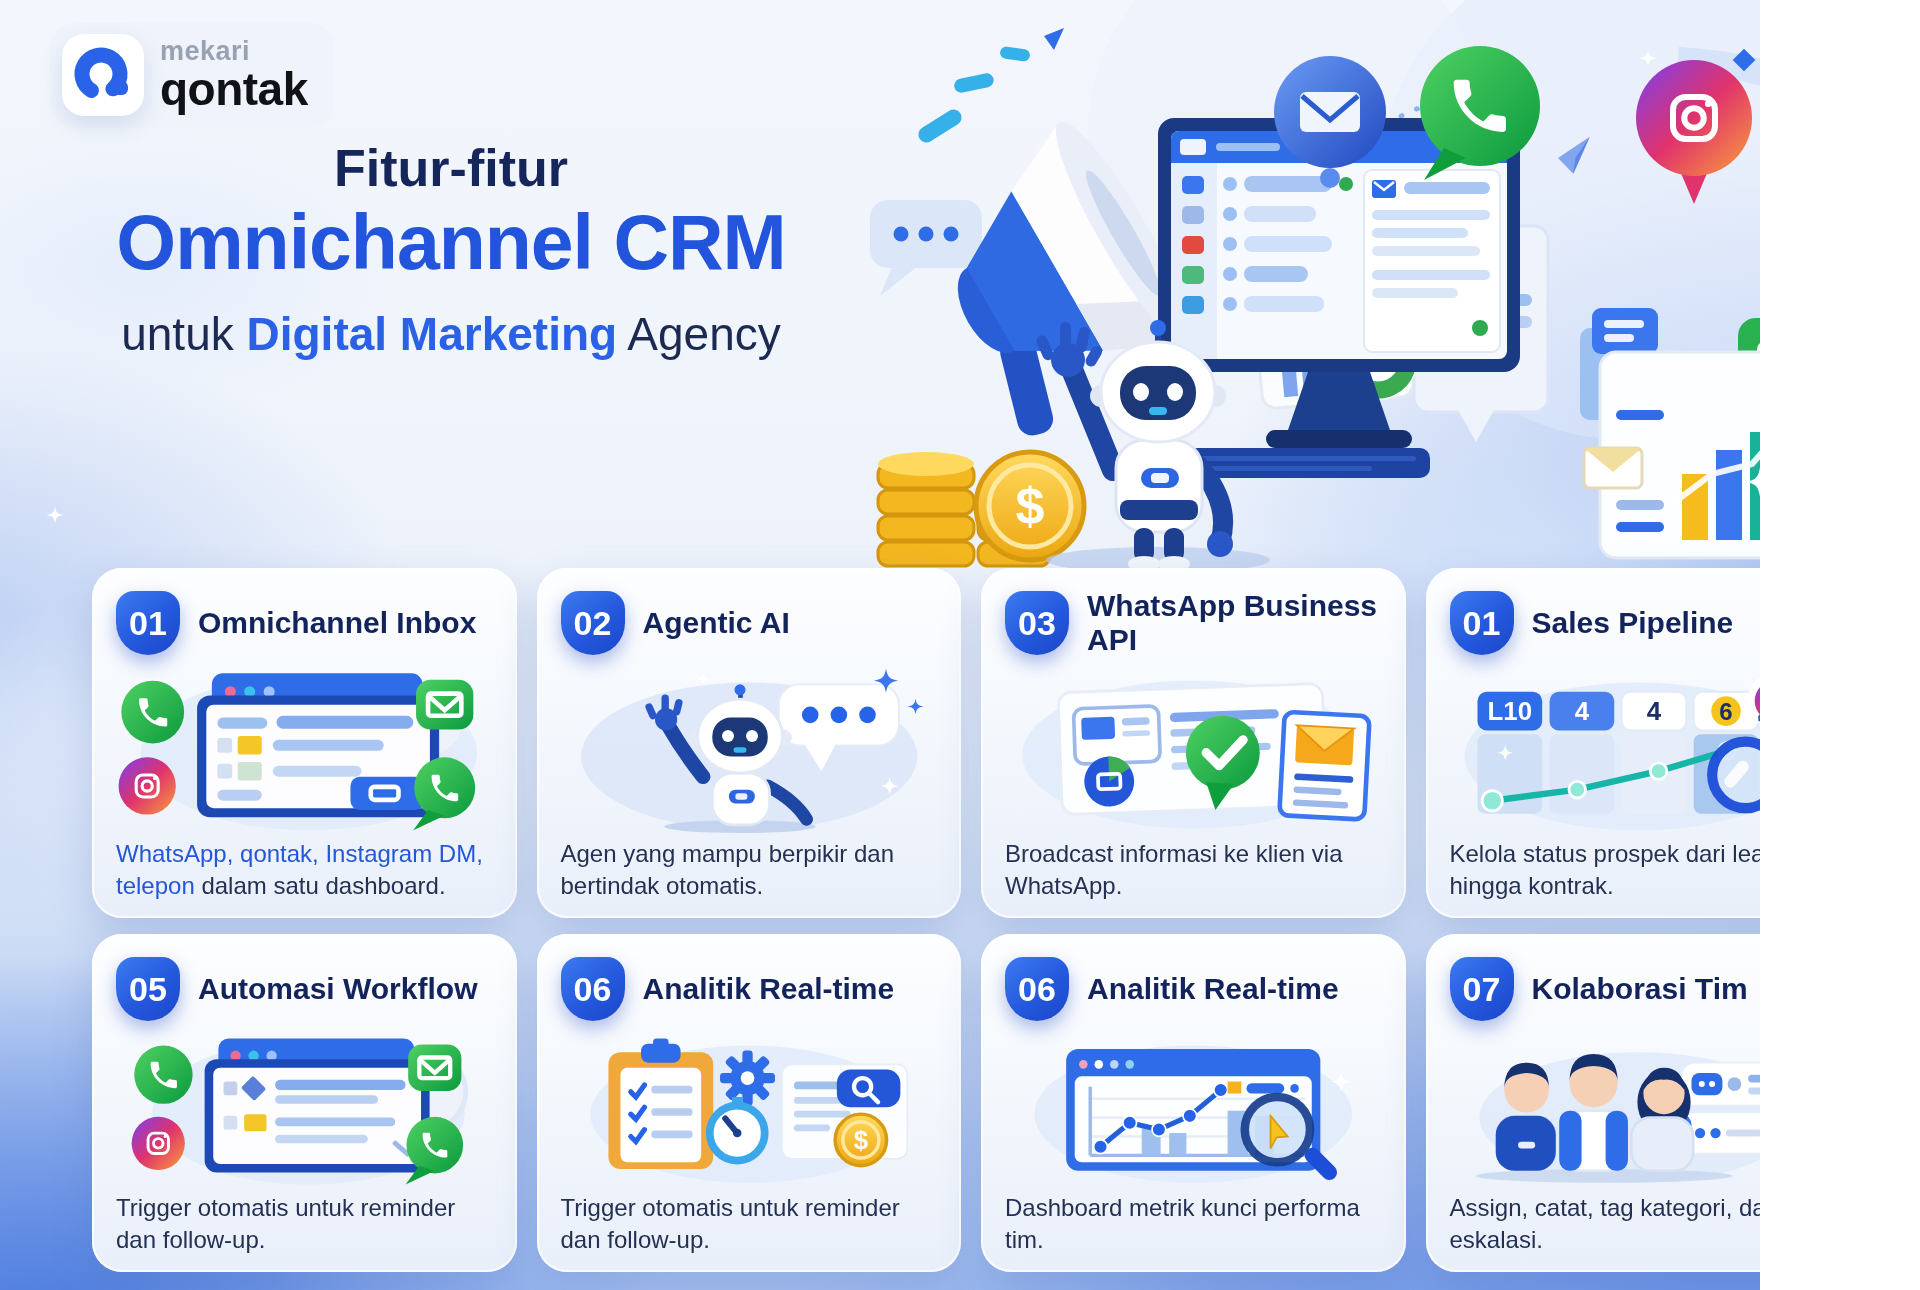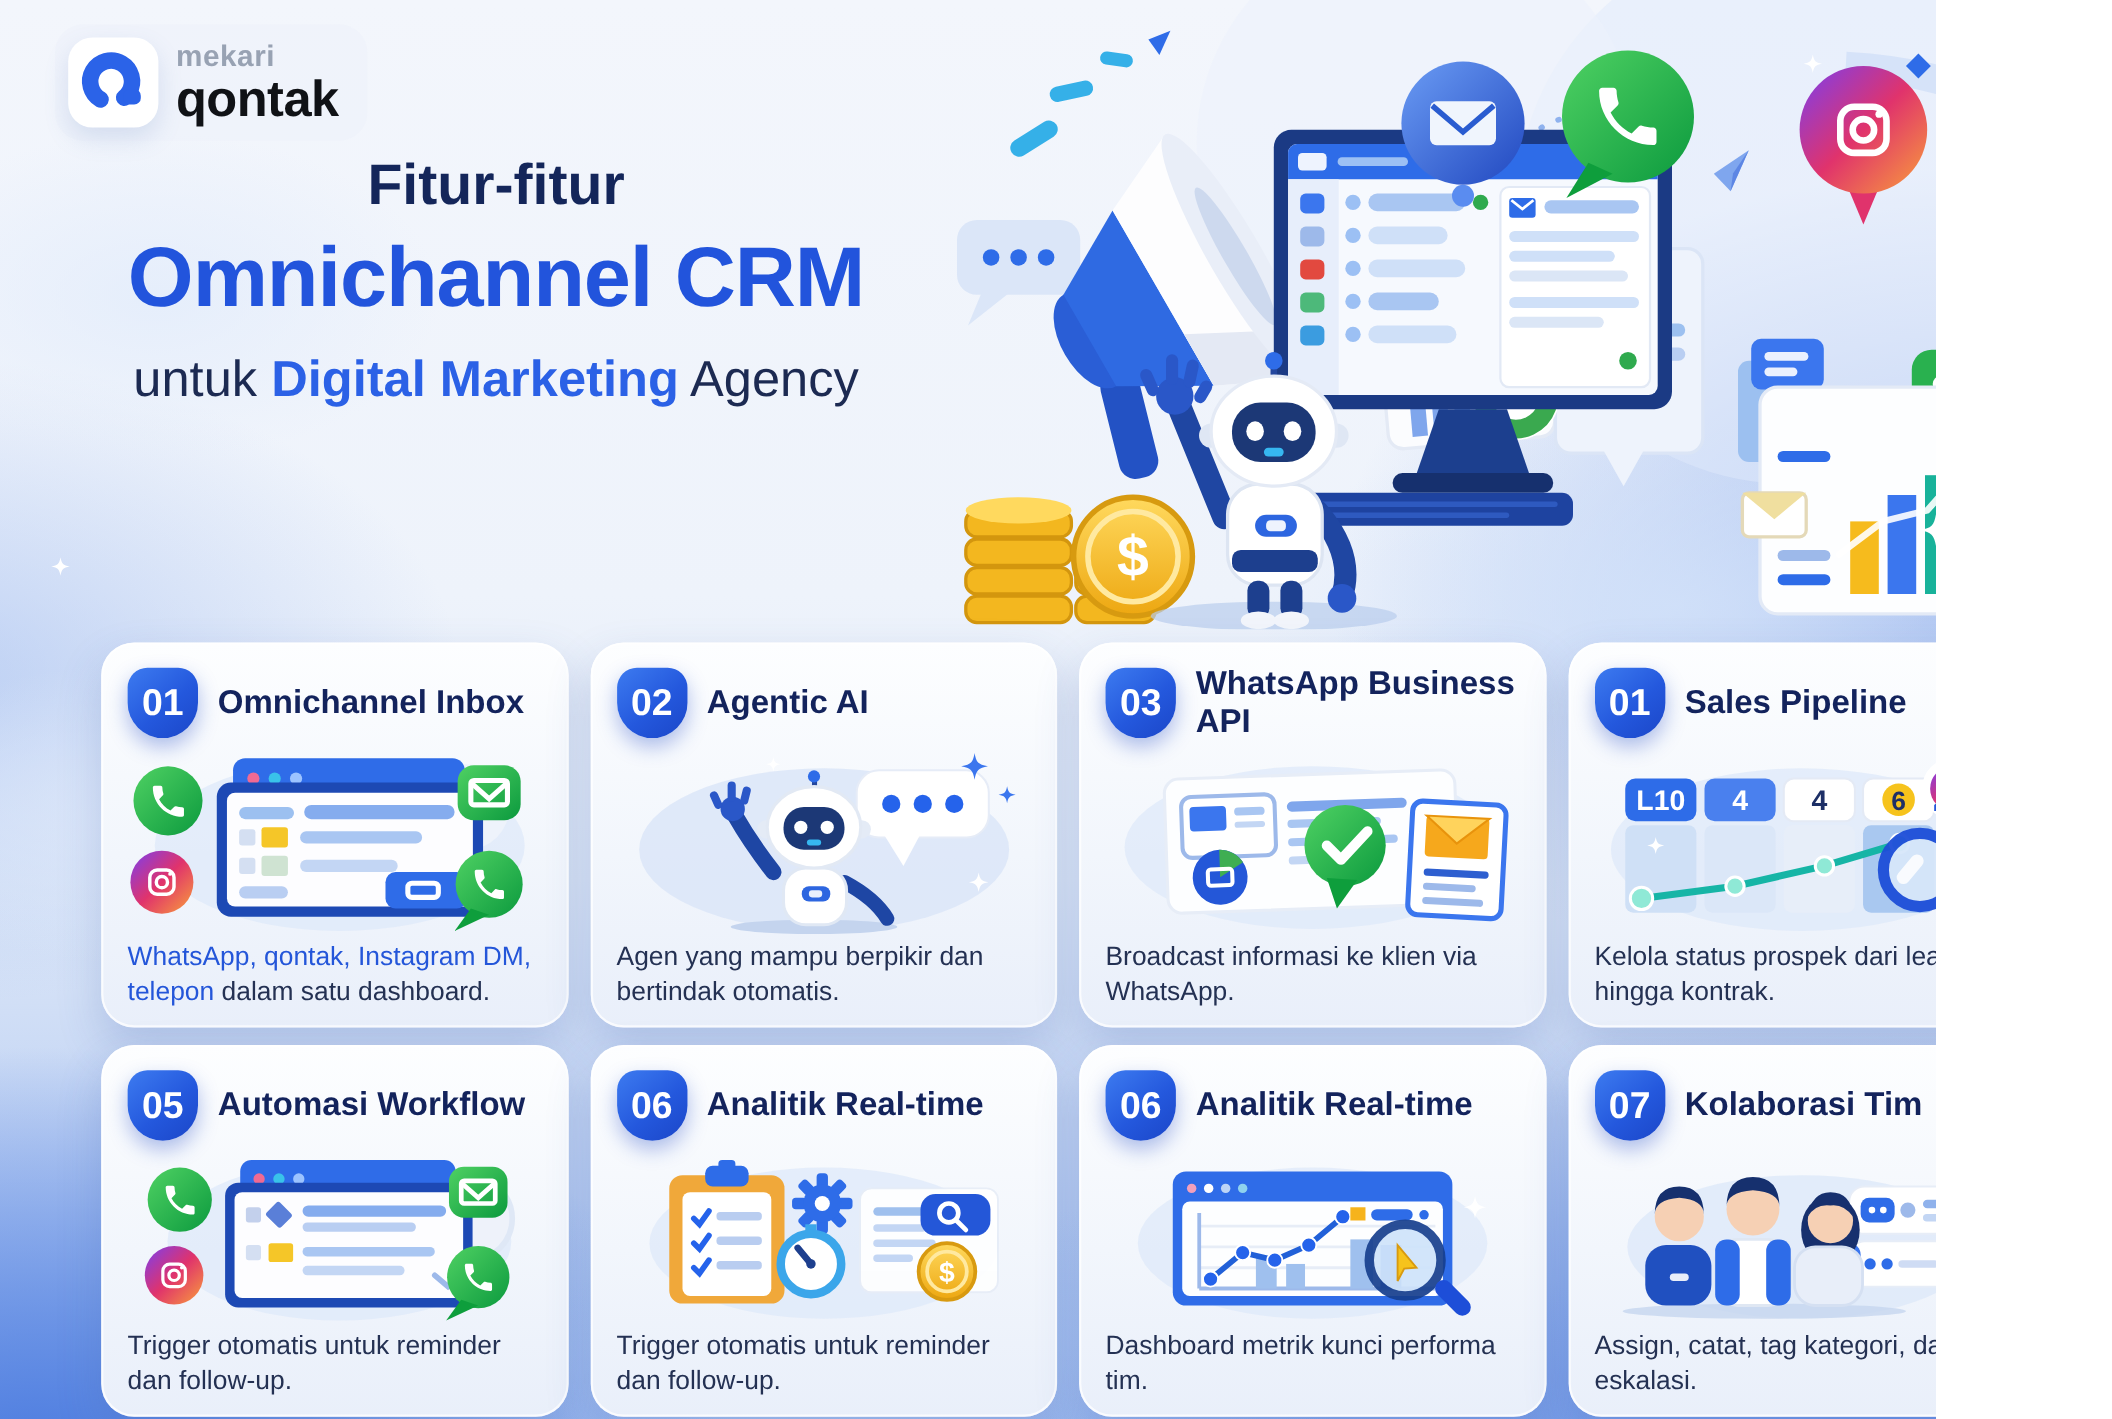--- a/index.html
+++ b/index.html
@@ -15,28 +15,28 @@
   .cloud{position:absolute;border-radius:50%;pointer-events:none;}
   
   .logo{position:absolute;left:50px;top:22px;display:flex;align-items:center;gap:16px;
     background:rgba(236,241,250,.55);border-radius:26px;padding:12px 26px 12px 12px;}
   .logo-tile{width:82px;height:82px;border-radius:22px;background:#fff;
     box-shadow:0 10px 22px rgba(90,120,190,.18);display:flex;align-items:center;justify-content:center;}
   .logo-name .top{font-size:27px;font-weight:700;color:#98a2b3;line-height:1.05;letter-spacing:.5px;}
   .logo-name .bottom{font-size:46px;font-weight:700;color:#101216;line-height:1.05;letter-spacing:-.5px;}
   
   .headline{position:absolute;left:66px;top:138px;width:770px;text-align:center;}
-  .hl-1{font-size:52px;font-weight:700;color:#14265a;margin-bottom:10px;}
+  .hl-1{font-size:52px;font-weight:700;color:#14265a;}
   .hl-2{font-size:77px;font-weight:700;color:#2254dc;letter-spacing:-1px;margin-bottom:20px;}
   .hl-3{font-size:46px;font-weight:500;color:#1c2a52;}
   .hl-3 .accent{color:#2b61e6;font-weight:700;}
   
   .hero-art{position:absolute;left:858px;top:0;width:1062px;height:572px;}
   
-  .grid{position:absolute;left:92px;top:584px;width:1758px;display:grid;
+  .grid{position:absolute;left:92px;top:568px;width:1758px;display:grid;
     grid-template-columns:repeat(4,1fr);grid-template-rows:350px 338px;column-gap:20px;row-gap:16px;}
   .card{background:linear-gradient(180deg,#fdfeff 0%,#f2f6fc 55%,#e9effa 100%);
     border-radius:30px;box-shadow:0 18px 40px rgba(63,95,175,.22), inset 0 0 0 2px rgba(255,255,255,.75);
     padding:20px 24px 16px;display:flex;flex-direction:column;box-sizing:border-box;}
   .card-head{display:flex;align-items:center;gap:18px;min-height:70px;}
   .badge{width:64px;height:64px;flex:0 0 auto;display:flex;align-items:center;justify-content:center;
     background:linear-gradient(140deg,#3d7bf0 0%,#2458dd 55%,#1b46c8 100%);
     border-radius:18px 18px 32px 32px;color:#fff;font-size:34px;font-weight:700;
     box-shadow:0 8px 18px rgba(28,68,196,.35);}
   .card-title{font-size:30px;font-weight:700;color:#13235c;line-height:1.12;}

